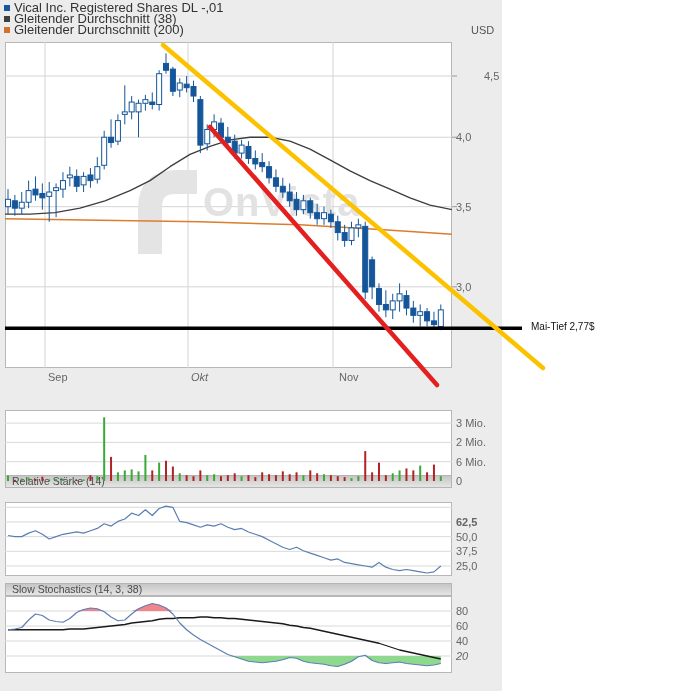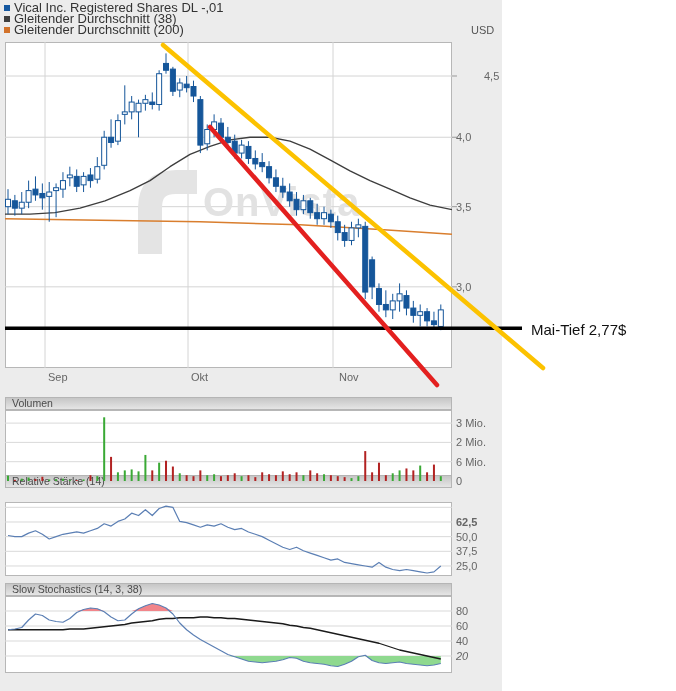--- a/index.html
+++ b/index.html
@@ -10,37 +10,34 @@
   svg.layer{position:absolute;pointer-events:none;}
   .panel-header{position:absolute;left:5px;width:447px;height:13px;box-sizing:border-box;
         background:linear-gradient(180deg,#c6c6c6,#e5e5e5);border:1px solid #b5b5b5;
         font-size:10.5px;line-height:11px;color:#4b4b4b;padding-left:6px;}
   .legend{position:absolute;left:4px;top:2px;}
   .legend-row{display:flex;align-items:center;height:11px;}
   .swatch{width:6px;height:6px;margin-right:4px;display:inline-block;}
   .legend-text{font-size:13px;color:#333;white-space:nowrap;}
   .axis-label{position:absolute;font-size:11px;color:#666;white-space:nowrap;}
   .unit-label{position:absolute;left:471px;top:24px;font-size:11px;color:#555;}
-  .maitief-label{position:absolute;left:531px;font-size:15px;color:#111;white-space:nowrap;}
+  .maitief-label{position:absolute;left:531px;font-size:10px;color:#111;white-space:nowrap;}
 </style>
 </head>
 <body>
 
 <div class="page">
 
   <div class="gray-panel"></div>
 
   <div class="plot-bg" style="left:5px;top:42px;width:447px;height:326px;"></div>
   <div class="plot-bg" style="left:5px;top:410px;width:447px;height:71px;"></div>
   <div class="plot-bg" style="left:5px;top:502px;width:447px;height:74px;"></div>
   <div class="plot-bg" style="left:5px;top:596px;width:447px;height:77px;"></div>
 
-  <div class="panel-header" style="top:397px;">
-    <span>Volumen</span>
-  </div>
   <div class="panel-header" style="top:475px;">
     <span>Relative Stärke (14)</span>
   </div>
   <div class="panel-header" style="top:583px;">
     <span>Slow Stochastics (14, 3, 38)</span>
   </div>
 
   <svg id="mainSvg" class="layer" style="left:5px;top:42px;" width="447" height="326">
       <g transform="translate(-5,-42)">
         <line x1="5" x2="452" y1="76" y2="76" stroke="#d4d4d4" stroke-width="1"></line>
@@ -309,21 +306,21 @@
   <div class="unit-label">USD</div>
 
   <div class="maitief-label" style="top: 321.32px;">Mai-Tief 2,77$</div>
 
   <div id="axisLabels">
       <div class="axis-label" style="left: 484px; top: 70px;">4,5</div>
       <div class="axis-label" style="left: 456px; top: 131.247px;">4,0</div>
       <div class="axis-label" style="left: 456px; top: 200.684px;">3,5</div>
       <div class="axis-label" style="left: 456px; top: 280.842px;">3,0</div>
       <div class="axis-label" style="left: 48px; top: 371px;">Sep</div>
-      <div class="axis-label" style="left: 191px; top: 371px;">Okt</div>
+      <div class="axis-label" style="left: 191px; top: 371px; font-style: italic;">Okt</div>
       <div class="axis-label" style="left: 339px; top: 371px;">Nov</div>
       <div class="axis-label" style="left: 456px; top: 417.1px;">3 Mio.</div>
       <div class="axis-label" style="left: 456px; top: 436.4px;">2 Mio.</div>
       <div class="axis-label" style="left: 456px; top: 455.7px;">6 Mio.</div>
       <div class="axis-label" style="left: 456px; top: 475px;">0</div>
       <div class="axis-label" style="left: 456px; top: 515.987px; font-weight: bold;">62,5</div>
       <div class="axis-label" style="left: 456px; top: 530.65px;">50,0</div>
       <div class="axis-label" style="left: 456px; top: 545.312px;">37,5</div>
       <div class="axis-label" style="left: 456px; top: 559.975px;">25,0</div>
       <div class="axis-label" style="left: 456px; top: 605px;">80</div>

